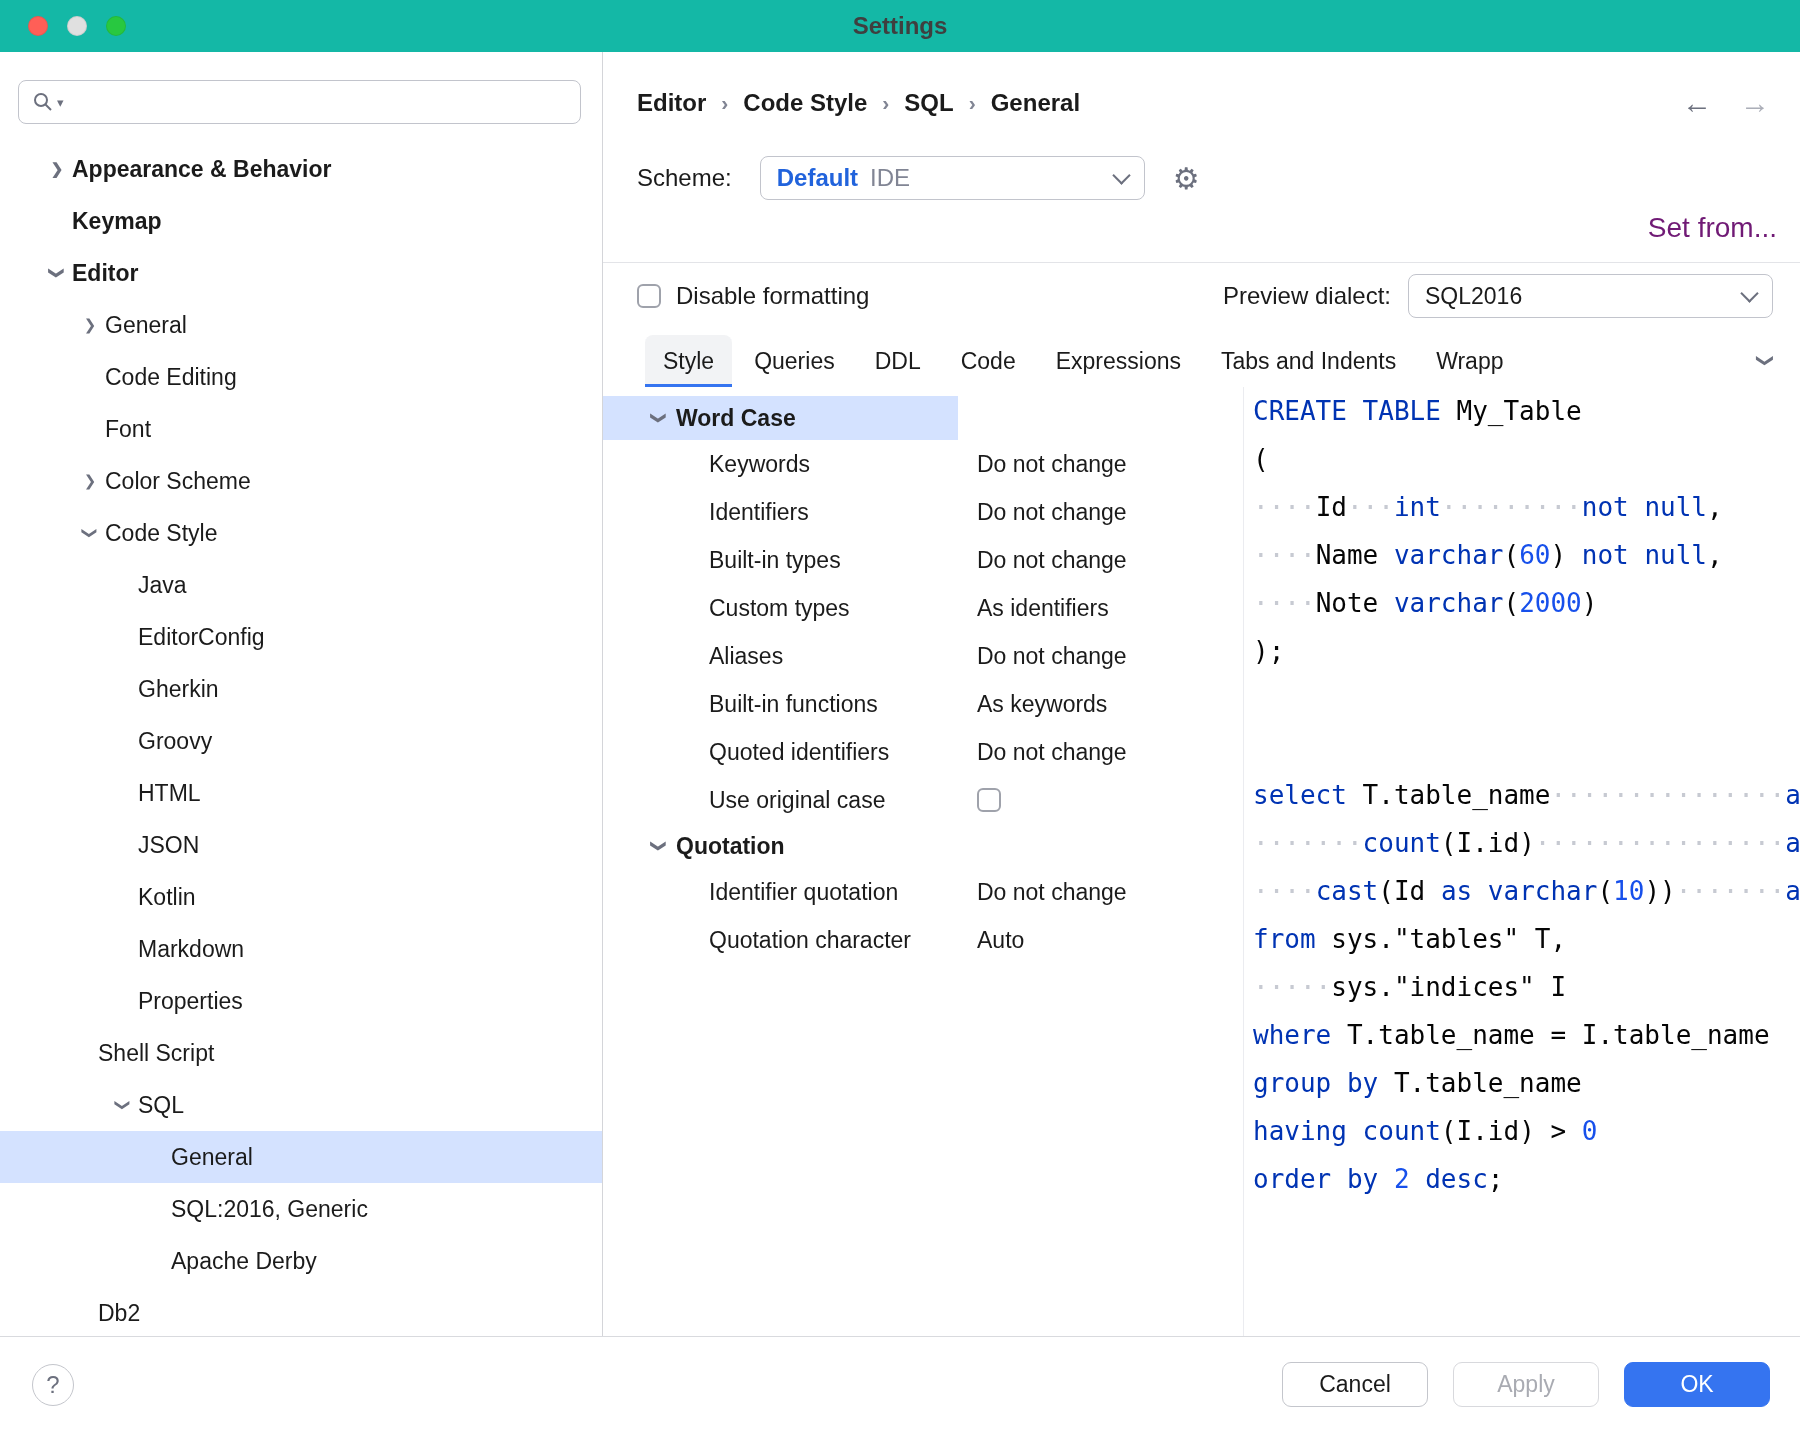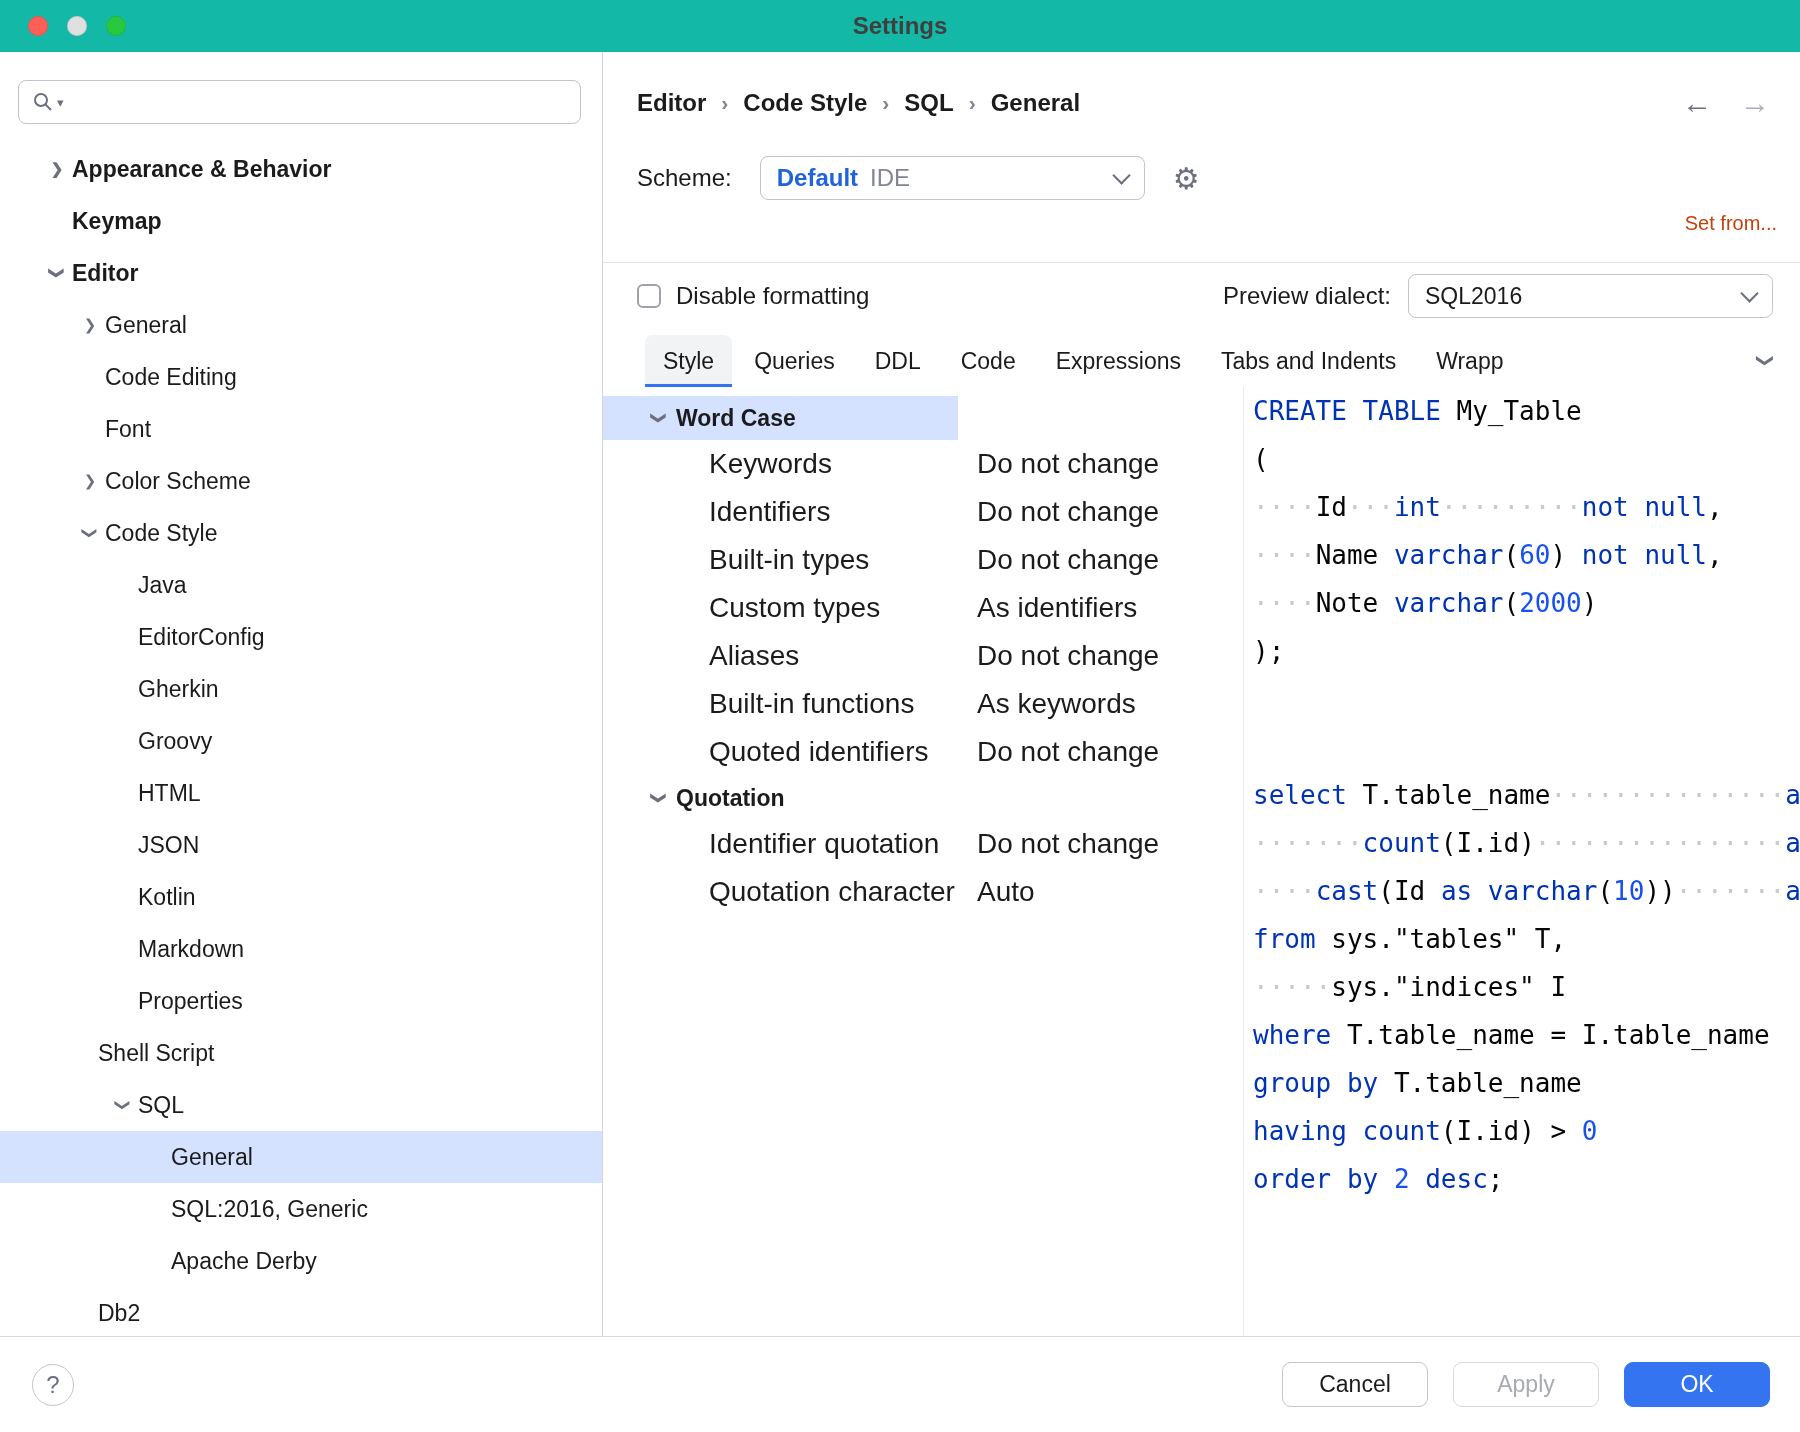--- a/index.html
+++ b/index.html
@@ -44,21 +44,21 @@
   .dropdown{display:flex;align-items:center;height:44px;border:1px solid #C2C4CC;border-radius:8px;
             box-sizing:border-box;padding:0 16px;background:#fff;}
   .scheme-dd{width:385px;}
   .dd-primary{font-weight:bold;color:#2163DC;font-size:24px;}
   .dd-secondary{color:#818594;font-size:24px;margin-left:12px;}
   .dd-chev{width:11px;height:11px;border-right:2px solid #6C707E;border-bottom:2px solid #6C707E;
            transform:rotate(45deg);margin-left:auto;margin-bottom:5px;flex:none;}
   .gear{font-size:30px;color:#6C707E;margin-left:28px;font-family:"DejaVu Sans",sans-serif;}
 
   .setfromrow{position:absolute;top:160px;right:23px;height:30px;}
-  .link{color:#c2410c;font-size:20px;}
+  .link{color:#701a75;font-size:28px;}
 
   .hdivider{position:absolute;top:210px;left:0;right:0;height:1px;background:#E3E4E8;}
 
   .toolbar{position:absolute;top:222px;left:34px;right:27px;height:44px;display:flex;align-items:center;justify-content:space-between;}
   .cbwrap{display:flex;align-items:center;font-size:24px;}
   .cbx{width:24px;height:24px;border:2px solid #9FA2AB;border-radius:6px;box-sizing:border-box;flex:none;background:#fff;}
   .cbwrap .cblabel{margin-left:15px;}
   .dialect{display:flex;align-items:center;}
   .dialect-label{font-size:24px;margin-right:17px;}
   .dialect-dd{width:365px;font-size:23px;}
@@ -69,21 +69,21 @@
   .tab.active{background:#F2F3F5;border-radius:8px 8px 0 0;box-shadow:inset 0 -3px 0 #3574F0;}
   .tab-overflow{position:absolute;right:28px;top:15px;transform:rotate(90deg);color:#6C707E;font-size:17px;}
 
   
   .panels{position:absolute;top:335px;left:0;right:0;bottom:0;}
   .settings{position:absolute;left:0;top:0;width:641px;bottom:0;border-right:1px solid #EBECF0;
             box-sizing:border-box;padding-top:9px;overflow:hidden;}
   .grp{height:44px;display:flex;align-items:center;padding-left:43px;font-weight:bold;font-size:23px;}
   .grp.hl{background:linear-gradient(to right,#D4E2FF 0,#D4E2FF 355px,rgba(0,0,0,0) 355px);}
   .grp .chev{width:26px;margin-right:4px;}
-  .srow{height:48px;display:flex;align-items:center;padding-left:106px;font-size:28px;}
+  .srow{height:48px;display:flex;align-items:center;padding-left:106px;font-size:23px;}
   .slbl{width:268px;flex:none;white-space:nowrap;}
   .sval{white-space:nowrap;}
 
   .preview{position:absolute;left:642px;top:0;right:0;bottom:0;overflow:hidden;padding-left:8px;}
   .cl{height:48px;line-height:48px;white-space:pre;font-family:"DejaVu Sans Mono",monospace;font-size:26px;}
   .c-k{color:#0033B3;}
   .c-p{color:#050505;}
   .c-n{color:#1750EB;}
   .c-w{color:#C7CAD2;}
 
@@ -303,20 +303,24 @@
             <span class="slbl">Aliases</span>
             <span class="sval">Do not change</span>
           </div>
           <div class="srow">
             <span class="slbl">Built-in functions</span>
             <span class="sval">As keywords</span>
           </div>
           <div class="srow">
             <span class="slbl">Quoted identifiers</span>
             <span class="sval">Do not change</span>
+          </div>
+          <div class="srow">
+            <span class="slbl">Use original case</span>
+            <span class="cbx"></span>
           </div>
           <div class="grp">
             <span class="chev down">❯</span>
             <span class="glbl">Quotation</span>
           </div>
           <div class="srow">
             <span class="slbl">Identifier quotation</span>
             <span class="sval">Do not change</span>
           </div>
           <div class="srow">

